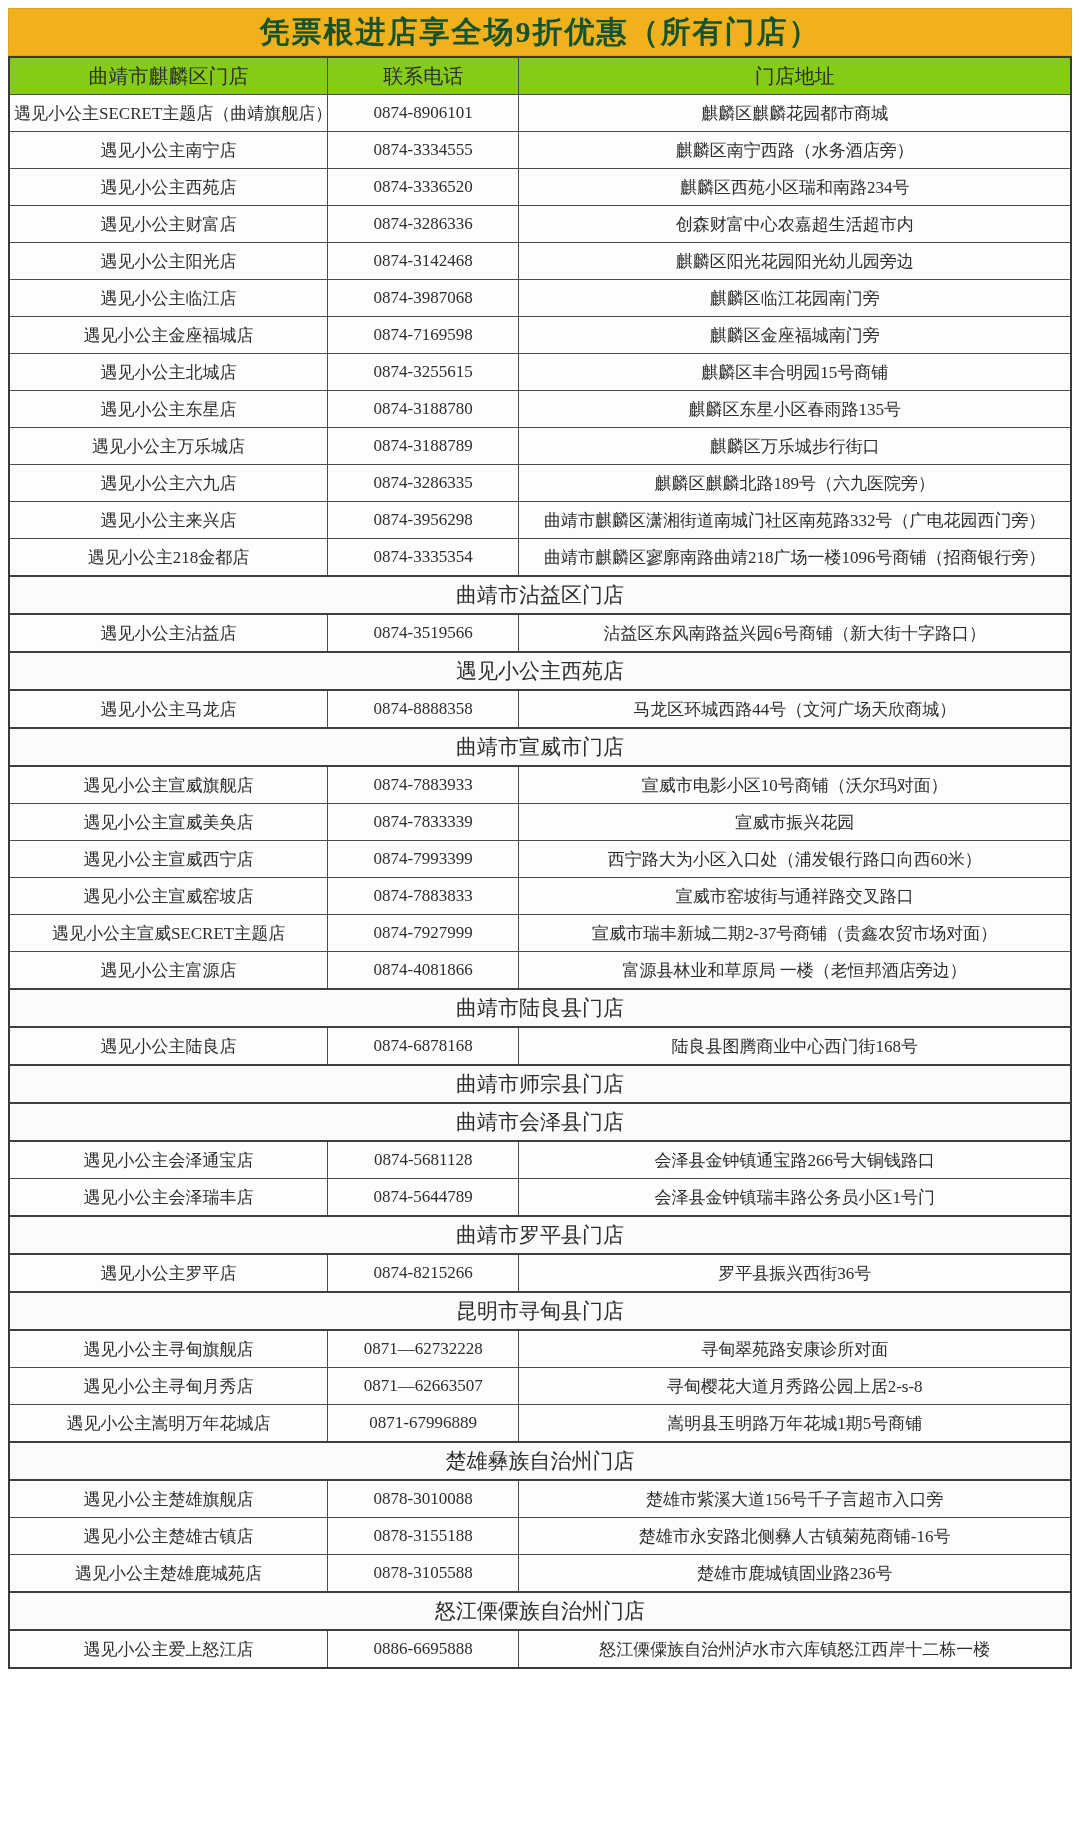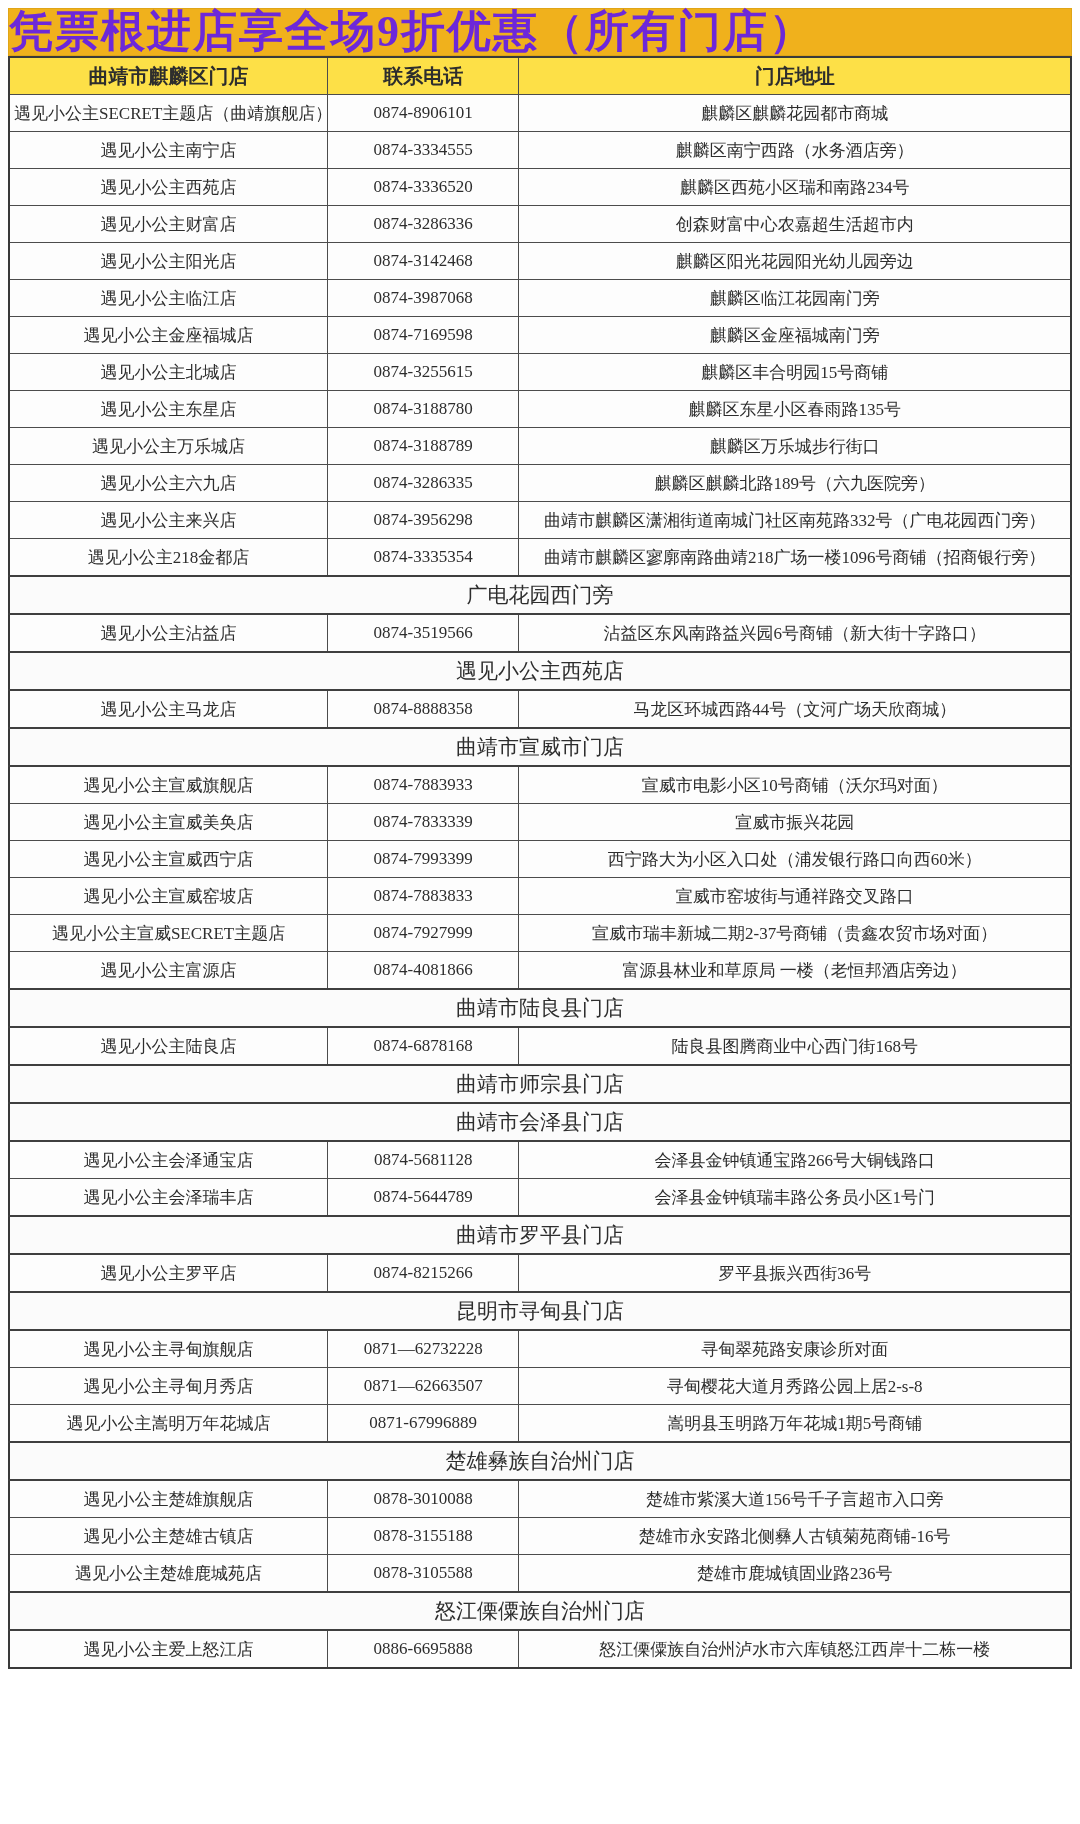--- a/index.html
+++ b/index.html
@@ -12,24 +12,25 @@
     height: 1824px;
     box-sizing: border-box;
     padding: 8px 8px 0 8px;
     font-family: "Liberation Serif", "DejaVu Serif", serif;
     color: #2d2d2d;
     overflow: hidden;
   }
   .title-bar {
     height: 46px;
     background: #f0b11c;
-    color: #6d28d9;
+    color: #14532d;
     font-weight: bold;
-    font-size: 44px;
+    font-size: 30px;
     line-height: 46px;
+    text-align: center;
     letter-spacing: 2px;
     border: 1px solid #e0a517;
   }
   table {
     width: 100%;
     border-collapse: collapse;
     table-layout: fixed;
     border: 2px solid #3a3a3a;
   }
   col.c1 { width: 30%; }
@@ -42,22 +43,21 @@
     text-align: center;
     vertical-align: middle;
     font-weight: normal;
     font-size: 17px;
     white-space: nowrap;
     overflow: hidden;
     background: #fdfdfd;
   }
   thead th {
     font-size: 20px;
-    background: #fde047;
-    font-weight: bold;
+    background: #84cc16;
   }
   .section-cell {
     font-size: 21px;
     border-top: 2px solid #3f3f3f;
     border-bottom: 2px solid #3f3f3f;
     background: #fbfbfb;
   }
 </style>
 </head>
 <body>
@@ -139,21 +139,21 @@
         <td>遇见小公主来兴店</td>
         <td>0874-3956298</td>
         <td>曲靖市麒麟区潇湘街道南城门社区南苑路332号（广电花园西门旁）</td>
       </tr>
       <tr>
         <td>遇见小公主218金都店</td>
         <td>0874-3335354</td>
         <td>曲靖市麒麟区寥廓南路曲靖218广场一楼1096号商铺（招商银行旁）</td>
       </tr>
       <tr>
-        <td colspan="3" class="section-cell">广电花园西门旁</td>
+        <td colspan="3" class="section-cell">曲靖市沾益区门店</td>
       </tr>
       <tr>
         <td>遇见小公主沾益店</td>
         <td>0874-3519566</td>
         <td>沾益区东风南路益兴园6号商铺（新大街十字路口）</td>
       </tr>
       <tr>
         <td colspan="3" class="section-cell">遇见小公主西苑店</td>
       </tr>
       <tr>

